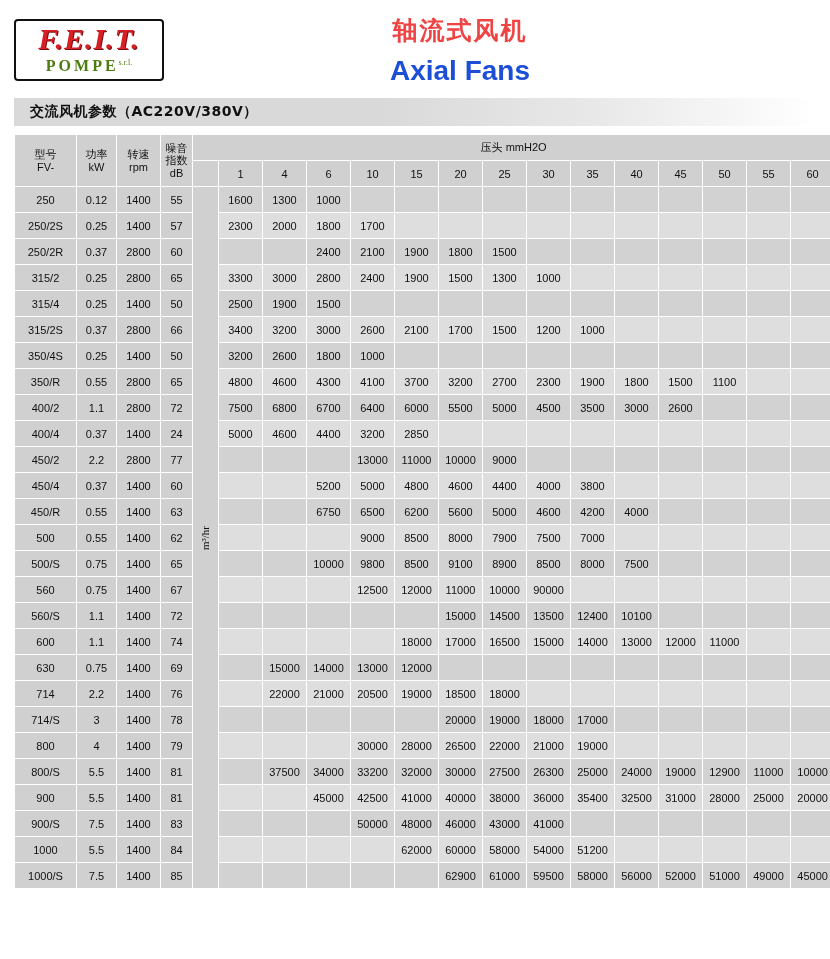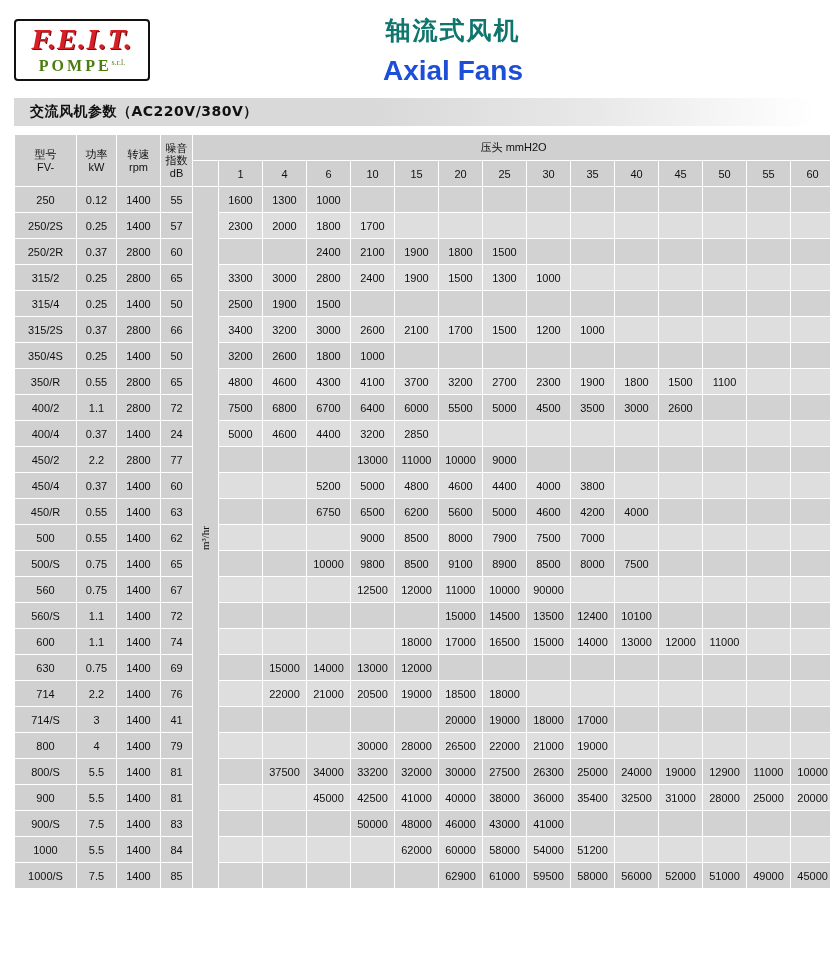--- a/index.html
+++ b/index.html
@@ -18,21 +18,21 @@
 
   
   .header {
     display: flex;
     align-items: center;
     padding: 10px 14px 6px 14px;
     box-sizing: border-box;
     height: 96px;
   }
   .logo-box {
-    width: 136px;
+    width: 150px;
     height: 62px;
     border: 2px solid #111;
     border-radius: 4px;
     display: flex;
     flex-direction: column;
     align-items: center;
     justify-content: center;
     box-sizing: border-box;
     background: #fff;
     flex: none;
@@ -65,21 +65,21 @@
   .titles {
     flex: 1;
     text-align: center;
     margin-left: -60px;
   }
   .title-cn {
     font-family: "DejaVu Sans", sans-serif;
     font-size: 25px;
     font-weight: bold;
     letter-spacing: 2px;
-    color: #0f766e;
+    color: #ef4444;
     line-height: 1.5;
   }
   .title-en {
     font-family: Liberation Sans, sans-serif;
     font-size: 28px;
     font-weight: bold;
     color: #1d4ed8;
     margin-top: 4px;
     line-height: 1.2;
   }
@@ -705,21 +705,21 @@
           <td class="val blank"></td>
           <td class="val blank"></td>
           <td class="val blank"></td>
           <td class="val blank"></td>
           <td class="val blank"></td>
         </tr>
         <tr class="odd">
           <td class="model">714/S</td>
           <td class="kw">3</td>
           <td class="rpm">1400</td>
-          <td class="db">41</td>
+          <td class="db">78</td>
           <td class="val blank"></td>
           <td class="val blank"></td>
           <td class="val blank"></td>
           <td class="val blank"></td>
           <td class="val blank"></td>
           <td class="val">20000</td>
           <td class="val">19000</td>
           <td class="val">18000</td>
           <td class="val">17000</td>
           <td class="val blank"></td>

